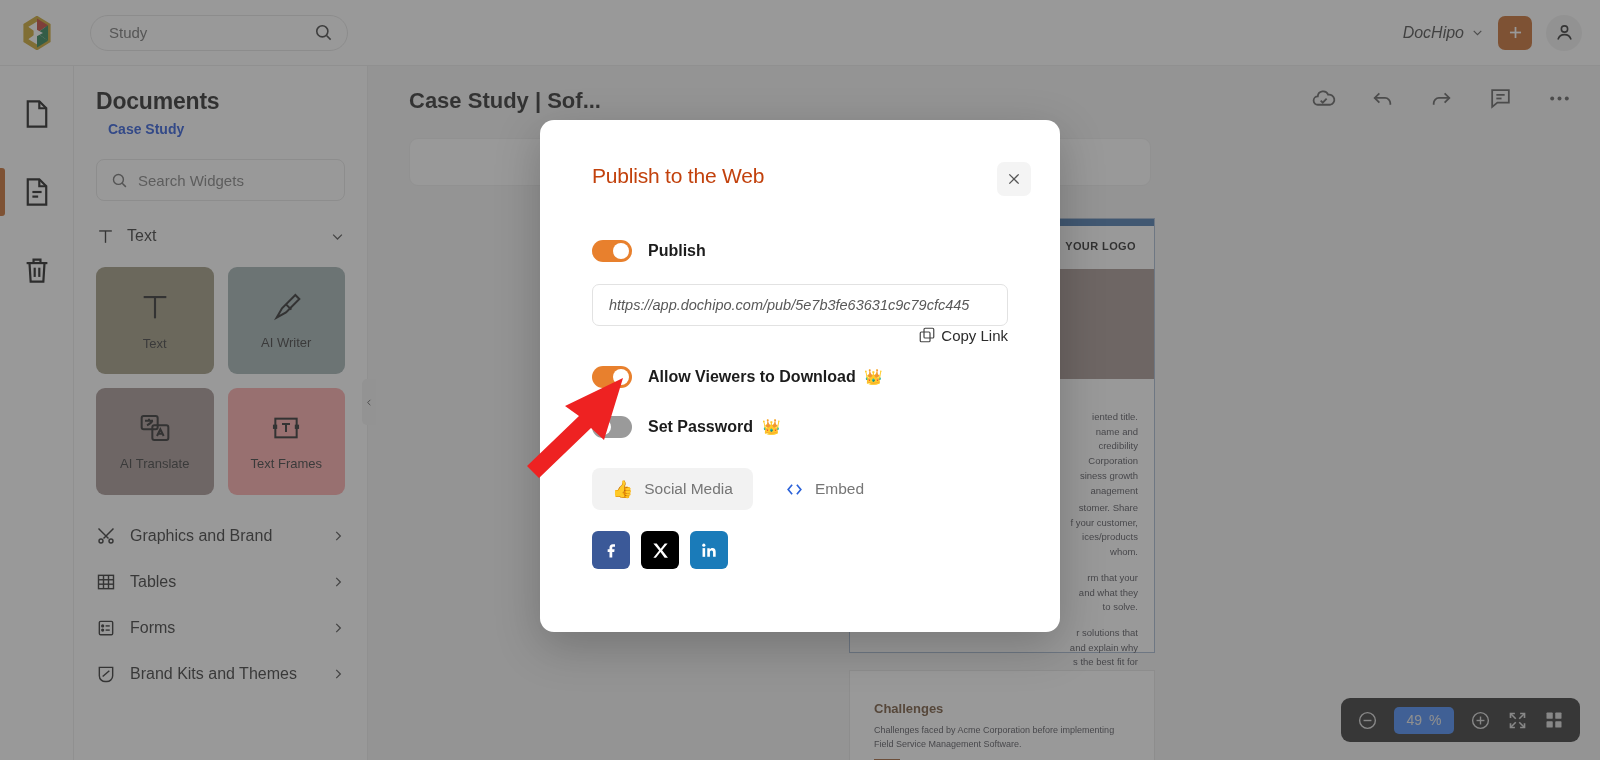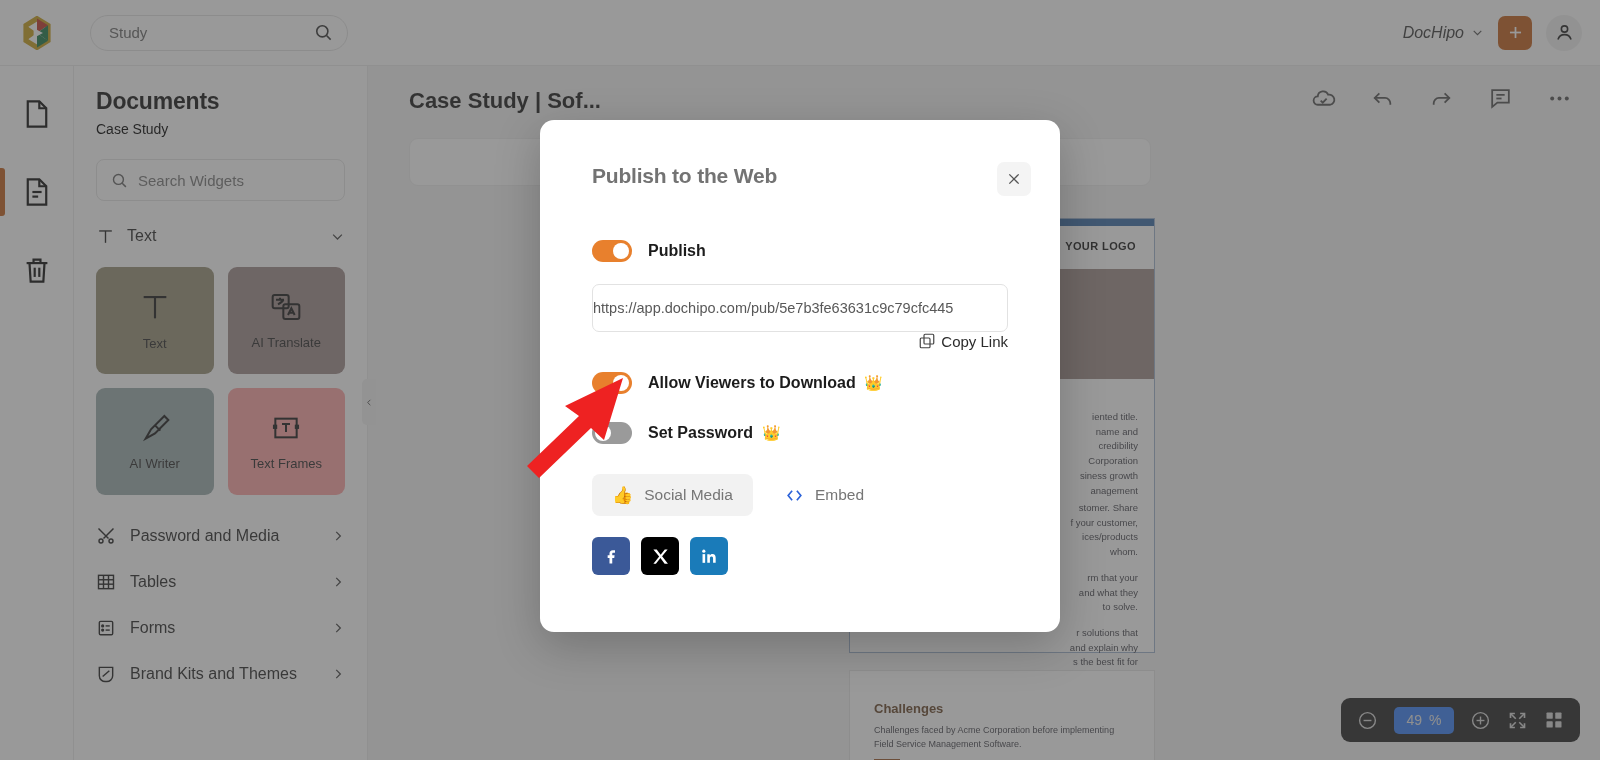--- a/index.html
+++ b/index.html
@@ -50,21 +50,21 @@
     content: ""; position: absolute; left: 0; top: 4px; width: 5px; height: 48px;
     background: #C4631F; border-radius: 0 3px 3px 0;
   }
 
   
   .panel {
     position: absolute; left: 74px; top: 66px; width: 294px; height: 694px;
     background: #fff; border-right: 1px solid #ececec; padding: 22px 22px 0 22px; z-index: 1;
   }
   .panel h1 { font-size: 23px; font-weight: bold; color: #1a1a1a; letter-spacing: -.2px; }
-  .panel .sub { font-size: 14px; font-weight: normal; color: #000000; margin-top: 6px; }
+  .panel .sub { font-size: 14px; font-weight: bold; color: #1d4ed8; margin-top: 6px; margin-left: 12px; }
   .widget-search {
     margin-top: 22px; height: 42px; border: 1px solid #e4e4e4; border-radius: 8px;
     display: flex; align-items: center; gap: 10px; padding: 0 14px;
   }
   .widget-search .ph { font-size: 15px; color: #7a7a7a; }
   .sec-head {
     display: flex; align-items: center; gap: 12px; height: 50px; margin-top: 10px;
   }
   .sec-head .lbl { font-size: 16px; color: #2c2c2c; flex: 1; }
   .cards { display: grid; grid-template-columns: 1fr 1fr; gap: 14px; margin-top: 6px; }
@@ -135,37 +135,37 @@
   
   .overlay {
     position: absolute; inset: 0; background: rgba(70,70,70,.55); z-index: 10;
   }
   .modal {
     position: absolute; left: 540px; top: 120px; width: 520px; height: 512px;
     background: #fff; border-radius: 14px; z-index: 11;
     box-shadow: 0 14px 46px rgba(0,0,0,.22);
     padding: 44px 52px 0 52px;
   }
-  .modal h2 { font-size: 21px; font-weight: bold; color: #737373; letter-spacing: -.2px; }
+  .modal h2 { font-size: 21px; font-weight: normal; color: #c2410c; letter-spacing: -.2px; }
   .close-btn {
     position: absolute; right: 29px; top: 42px; width: 34px; height: 34px;
     background: #f4f4f4; border-radius: 7px; display: flex; align-items: center; justify-content: center;
   }
   .toggle-row { display: flex; align-items: center; gap: 16px; }
   .tgl { width: 40px; height: 22px; border-radius: 11px; position: relative; flex: none; }
   .tgl.on { background: #E8802D; }
   .tgl.off { background: #9a9a9a; }
   .tgl .knob { position: absolute; top: 3px; width: 16px; height: 16px; border-radius: 50%; background: #fff; }
   .tgl.on .knob { right: 3px; }
   .tgl.off .knob { left: 3px; }
   .tgl-label { font-size: 16px; font-weight: bold; color: #1c1c1c; display: flex; align-items: center; gap: 9px; }
   .crown { font-size: 15px; }
   .url-input {
-    margin-top: 22px; height: 48px; border: 1px solid #e2e2e2; border-radius: 7px;
-    display: flex; align-items: center; padding: 0 0; overflow: hidden;
+    margin-top: 22px; height: 42px; border: 1px solid #e2e2e2; border-radius: 7px;
+    display: flex; align-items: center; padding: 0 16px; overflow: hidden; font-style: italic;
   }
   .url-input .t { font-size: 14.5px; color: #585858; white-space: nowrap; }
   .copy-row {
     display: flex; align-items: center; justify-content: flex-end; gap: 5px;
     margin-top: 0; font-size: 15px; color: #2b2b2b;
   }
   .tabs { display: flex; align-items: center; gap: 12px; margin-top: 30px; }
   .tab {
     display: flex; align-items: center; gap: 11px; height: 42px; padding: 0 20px; border-radius: 8px;
     font-size: 15.5px; color: #767676;
@@ -269,56 +269,56 @@
     </div>
 
     <div class="cards">
       <div class="card" style="background:#9a9379">
         <svg width="34" height="34" viewBox="0 0 24 24" fill="none" stroke="#1d1d1d" stroke-width="1.5">
           <line x1="4" y1="5" x2="20" y2="5"></line>
             <line x1="12" y1="5" x2="12" y2="20"></line>
         </svg>
         <span class="cl">Text</span>
       </div>
+      <div class="card" style="background:#9cadae">
+        <svg width="32" height="32" viewBox="0 0 24 24" fill="none" stroke="#1d1d1d" stroke-width="1.5">
+          <path d="M19 3L9 13l-4 7 7-4 10-10z"></path>
+            <path d="M12 10l4 4"></path>
+        </svg>
+        <span class="cl">AI Writer</span>
+      </div>
       <div class="card" style="background:#a08e8c">
         <svg width="32" height="32" viewBox="0 0 24 24" fill="none" stroke="#1d1d1d" stroke-width="1.5">
           <rect x="2" y="3" width="12" height="10" rx="1.5"></rect>
           <rect x="10" y="10" width="12" height="11" rx="1.5"></rect>
           <path d="M4.5 6.5h6M7.5 5v1.5M6 10c2-1 3.5-2 4-3.5"></path>
           <path d="M13.5 18l2.5-5 2.5 5M14.6 16.4h3"></path>
         </svg>
         <span class="cl">AI Translate</span>
-      </div>
-      <div class="card" style="background:#9cadae">
-        <svg width="32" height="32" viewBox="0 0 24 24" fill="none" stroke="#1d1d1d" stroke-width="1.5">
-          <path d="M19 3L9 13l-4 7 7-4 10-10z"></path>
-            <path d="M12 10l4 4"></path>
-        </svg>
-        <span class="cl">AI Writer</span>
       </div>
       <div class="card" style="background:#fca5a5">
         <svg width="32" height="32" viewBox="0 0 24 24" fill="none" stroke="#1d1d1d" stroke-width="1.5">
           <rect x="4" y="5" width="16" height="14"></rect>
           <line x1="9" y1="9" x2="15" y2="9"></line>
             <line x1="12" y1="9" x2="12" y2="15"></line>
           <rect x="2.2" y="9.5" width="3.2" height="3.2" fill="#1d1d1d" stroke="none"></rect>
           <rect x="18.6" y="9.5" width="3.2" height="3.2" fill="#1d1d1d" stroke="none"></rect>
         </svg>
         <span class="cl">Text Frames</span>
       </div>
     </div>
 
     <div class="menu">
       <div class="menu-row">
         <svg width="20" height="20" viewBox="0 0 24 24" fill="none" stroke="#222" stroke-width="1.7">
           <path d="M3 3l12 12M21 3L9 15"></path>
             <circle cx="6" cy="18" r="2.4"></circle>
             <circle cx="18" cy="18" r="2.4"></circle>
         </svg>
-        <span class="ml">Password and Media</span>
+        <span class="ml">Graphics and Brand</span>
         <svg width="14" height="14" viewBox="0 0 24 24" fill="none" stroke="#444" stroke-width="2.2">
             <polyline points="9,5 16,12 9,19"></polyline>
           </svg>
       </div>
       <div class="menu-row">
         <svg width="20" height="20" viewBox="0 0 24 24" fill="none" stroke="#222" stroke-width="1.7">
           <rect x="3" y="4" width="18" height="16"></rect>
             <line x1="3" y1="9.3" x2="21" y2="9.3"></line>
           <line x1="3" y1="14.6" x2="21" y2="14.6"></line>
             <line x1="9" y1="4" x2="9" y2="20"></line>

